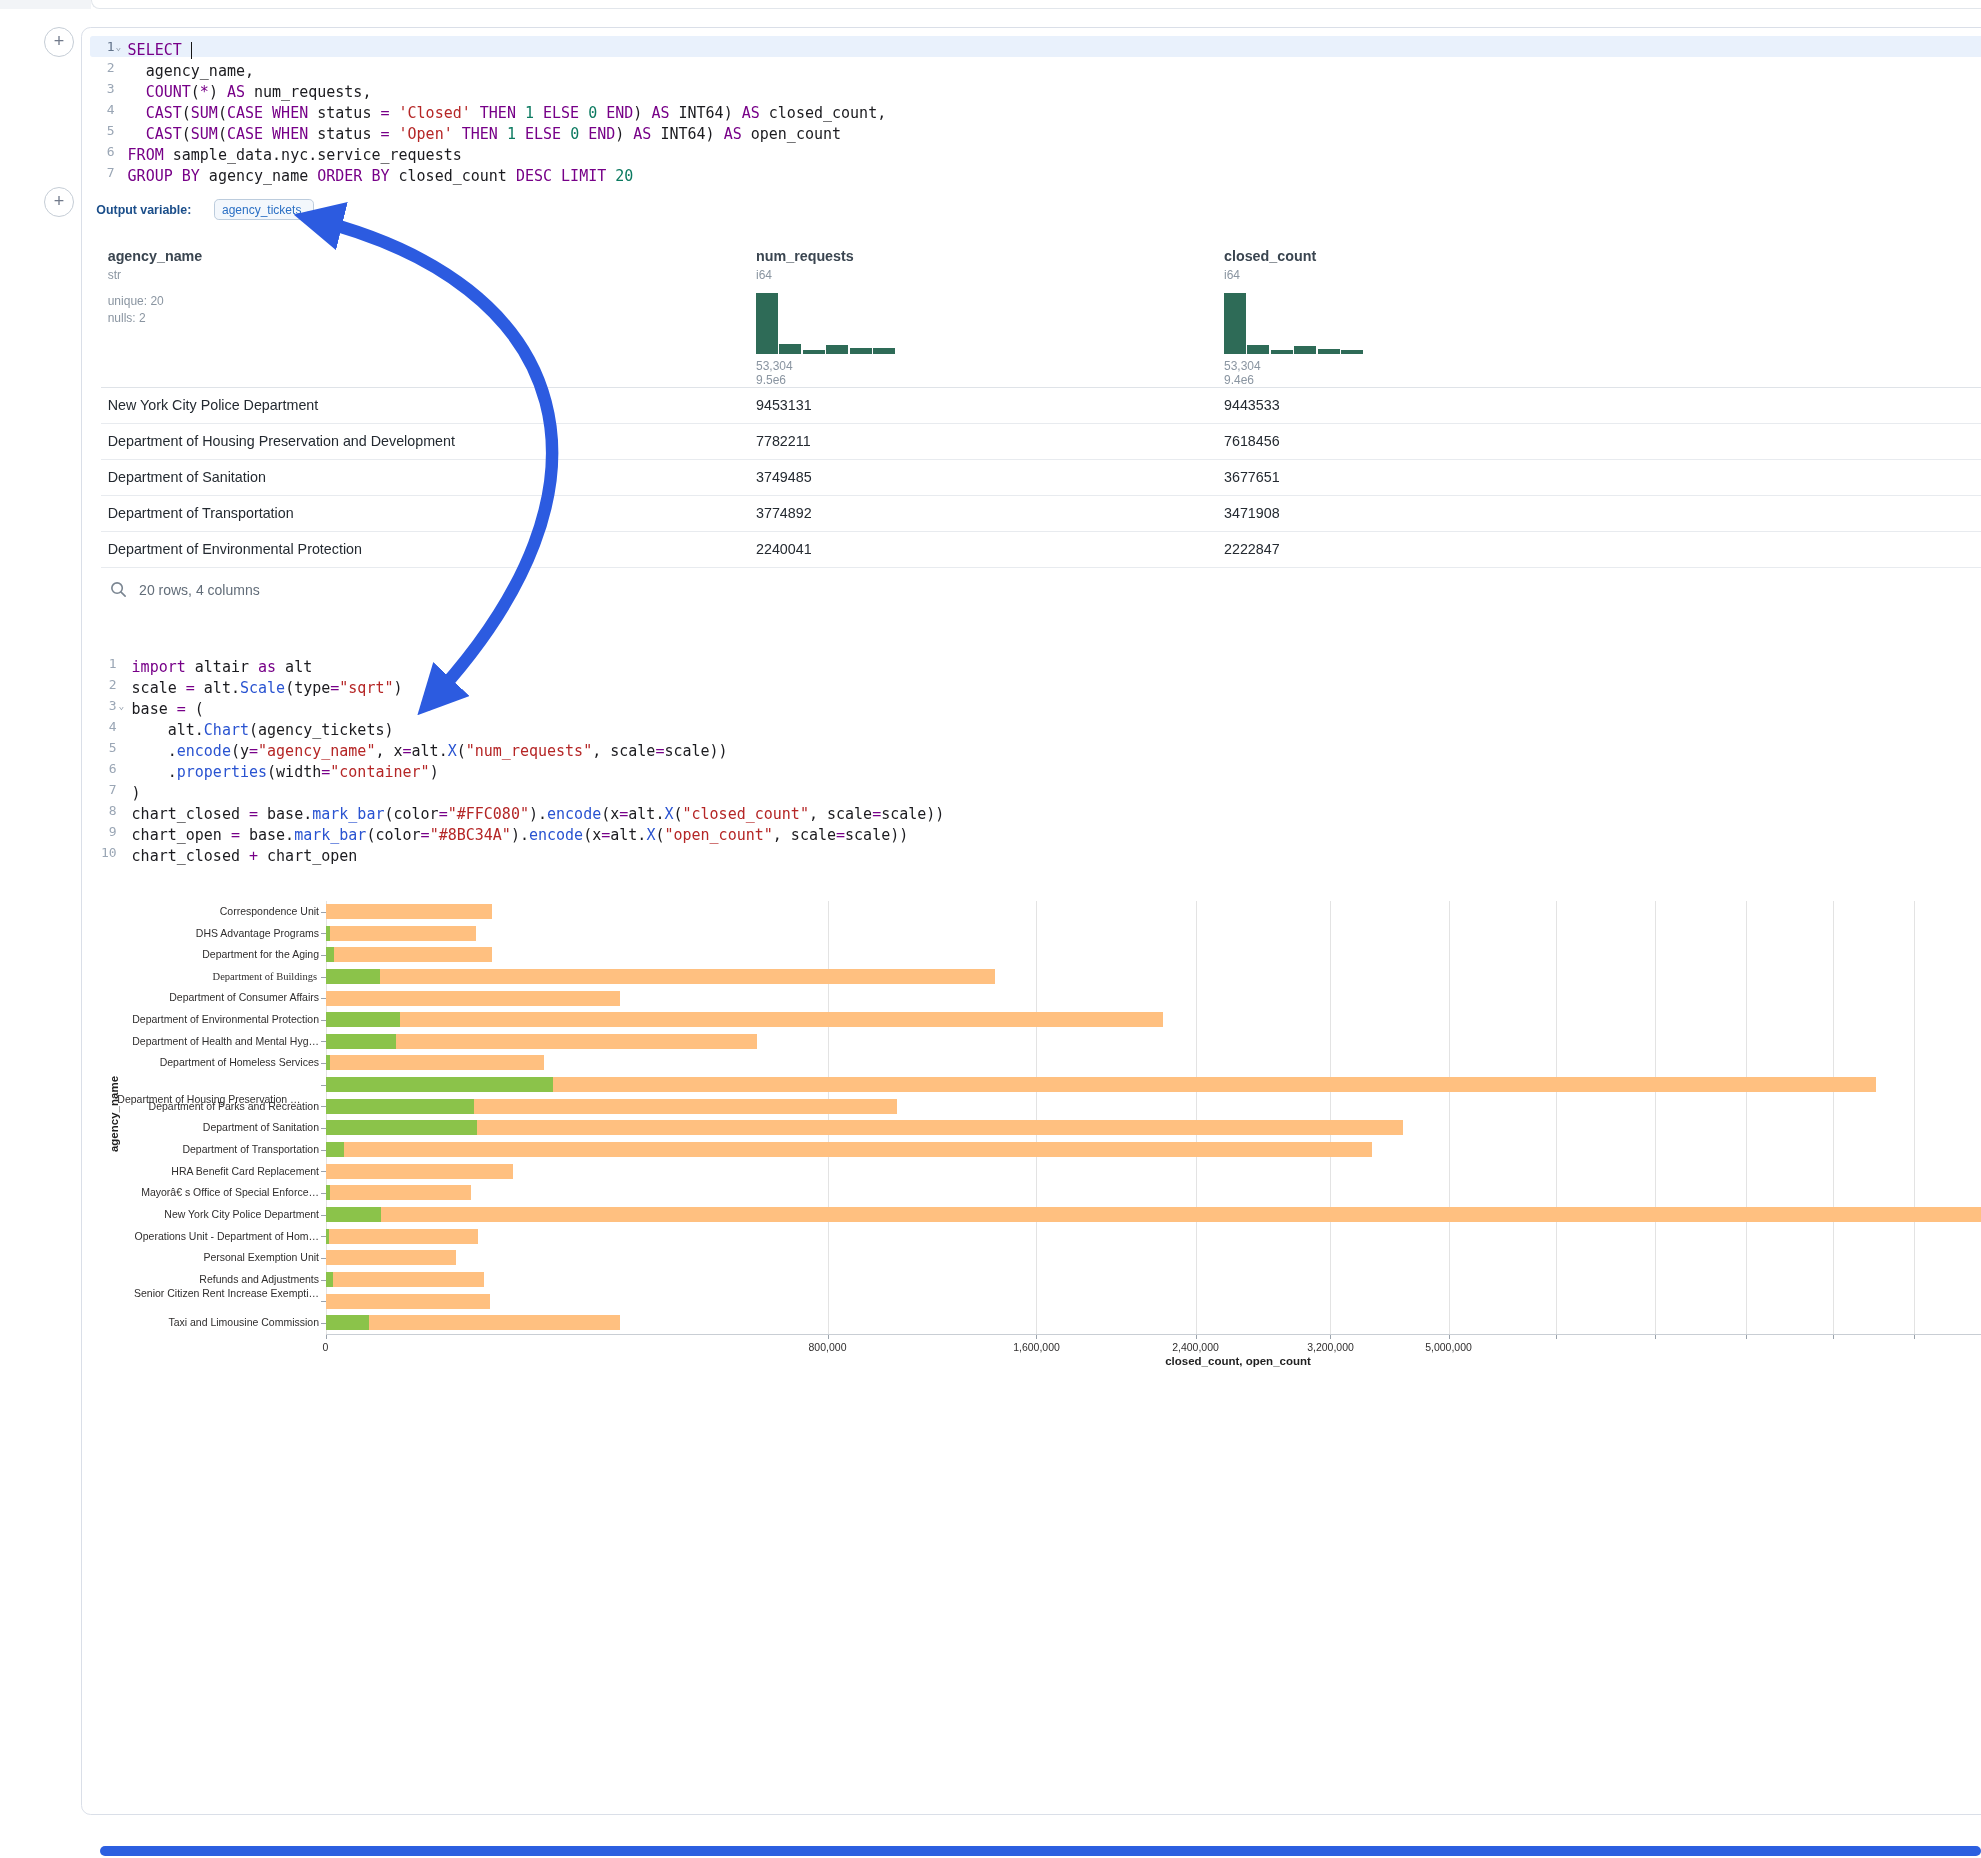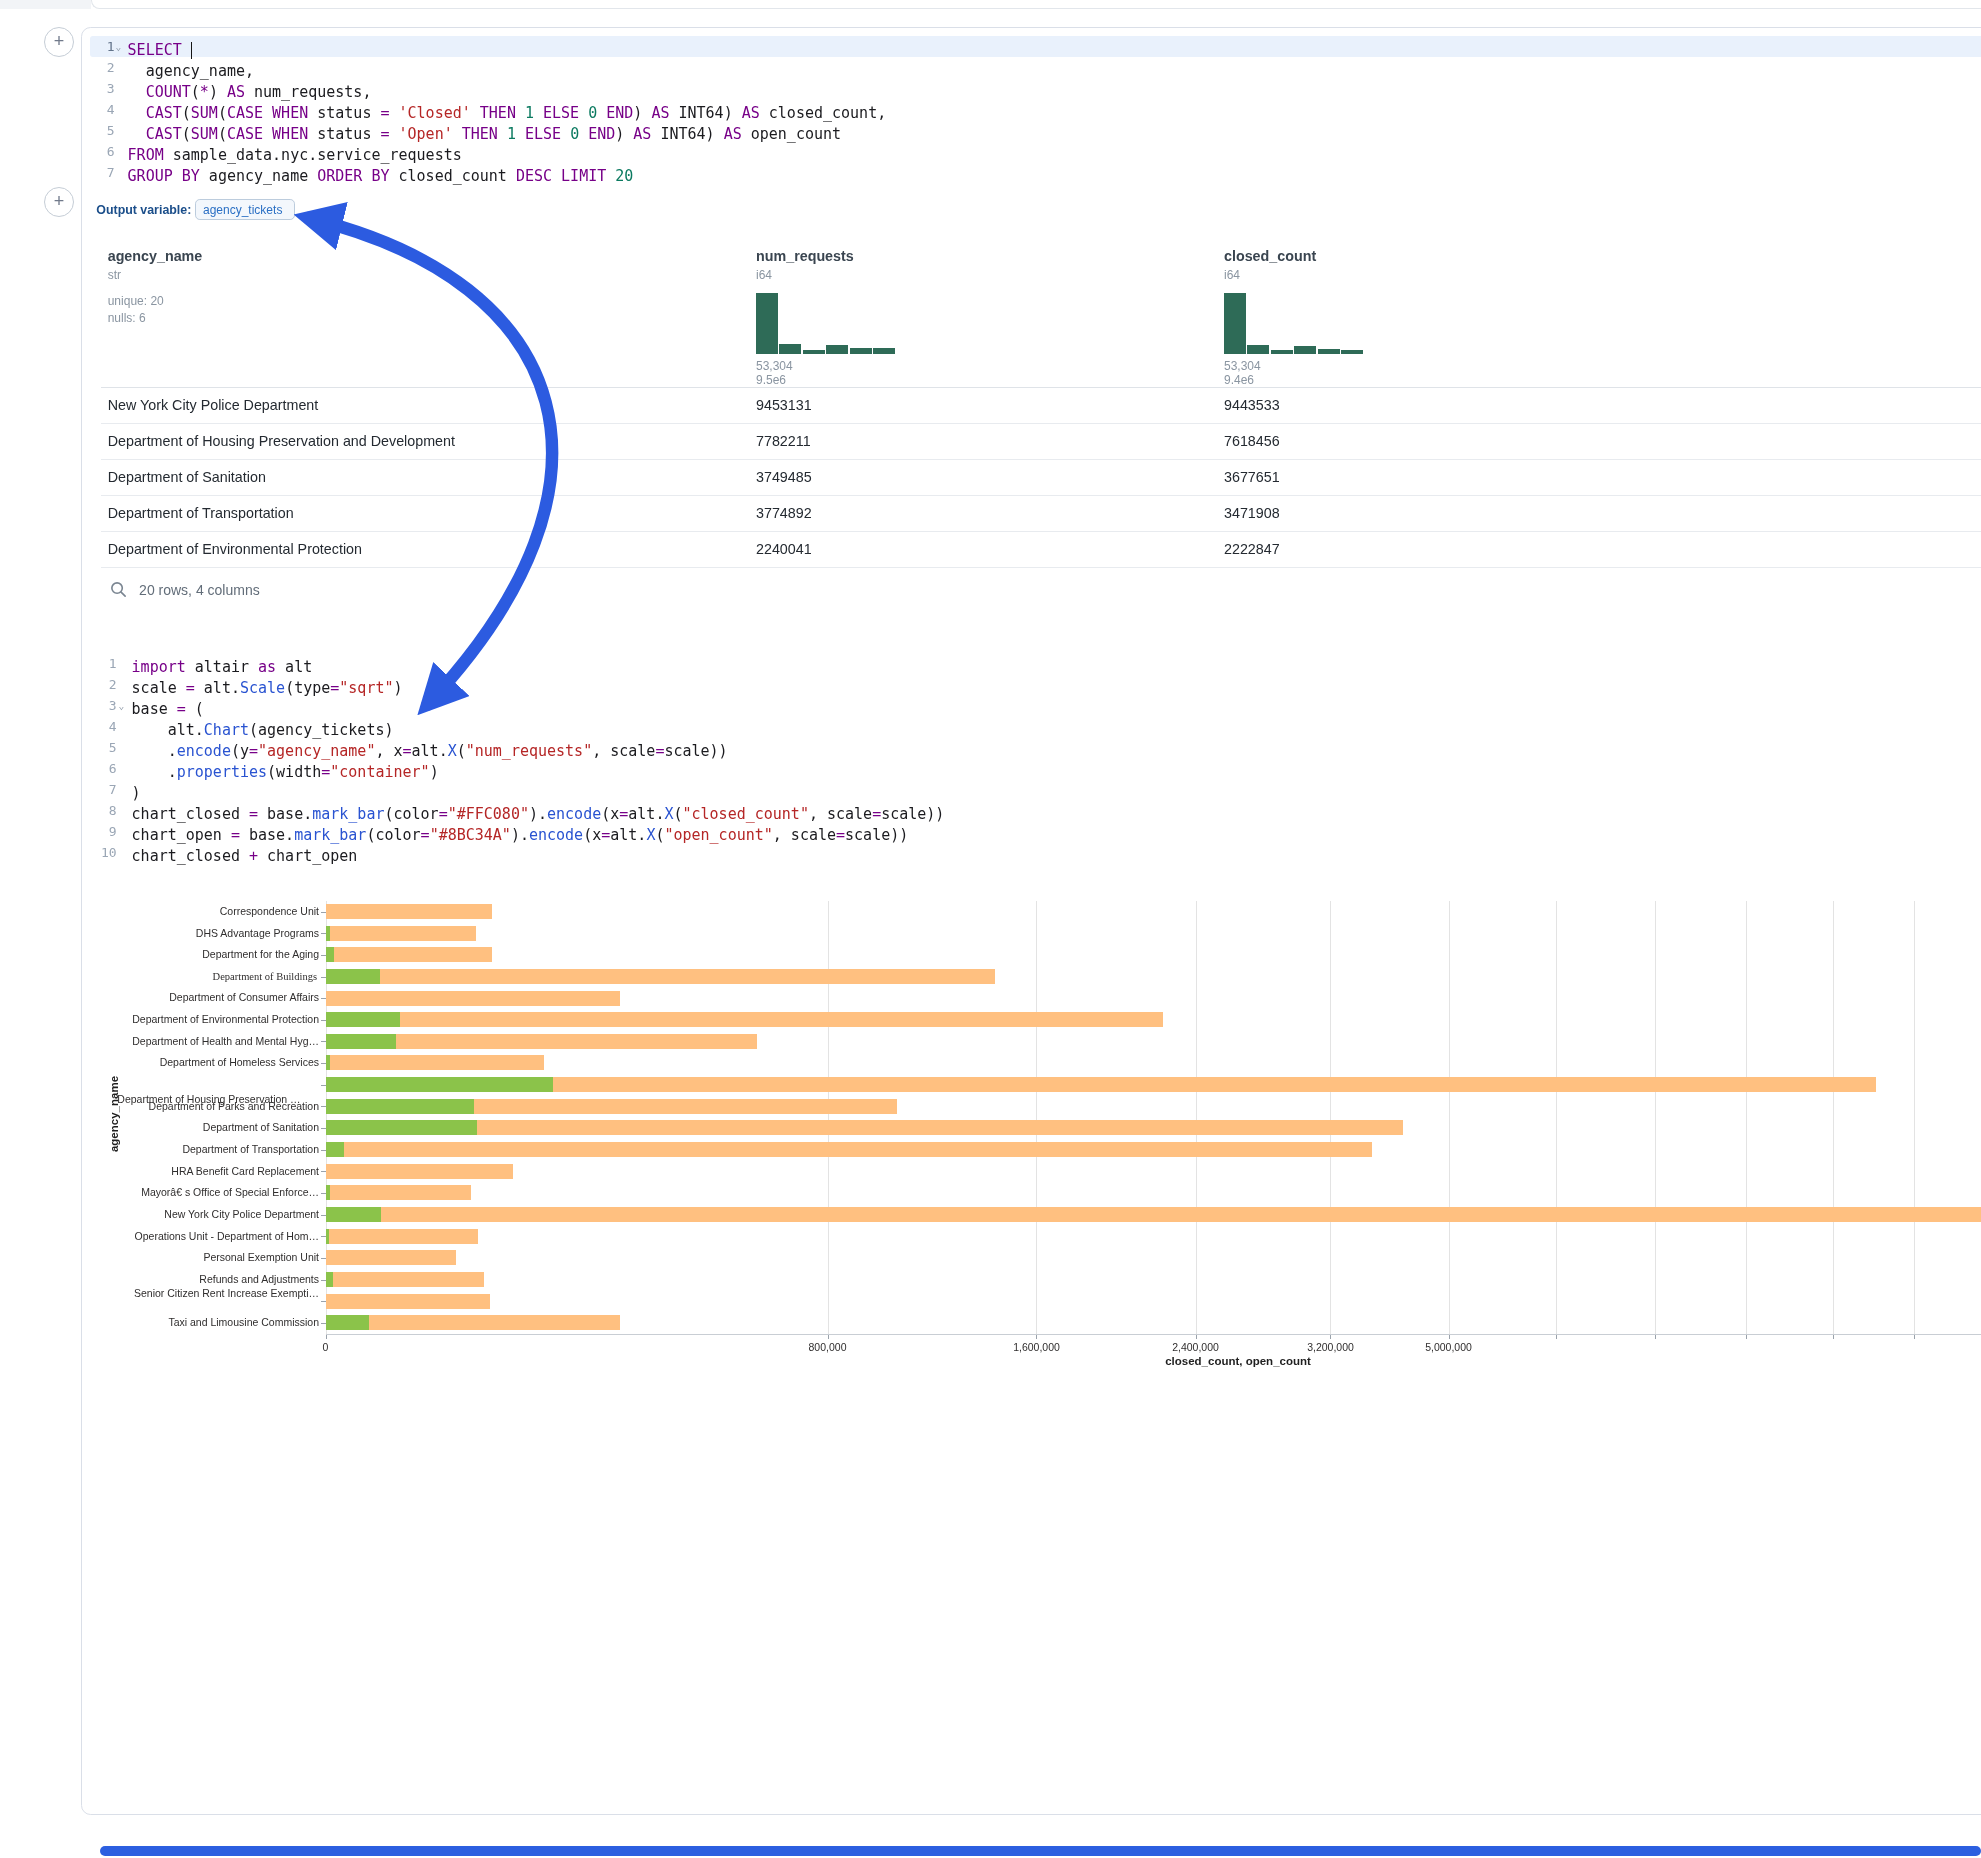--- a/index.html
+++ b/index.html
@@ -31,21 +31,21 @@
   .code-line .fold{position:absolute;left:26px;top:0;color:#8b98a6;font-size:9.6px;}
   .code-line .code{position:absolute;left:38px;top:4px;}
   .editor.py .code-line .ln{width:27px;}
   .editor.py .code-line .fold{left:29px;}
   .editor.py .code-line .code{left:42px;}
   .t-k{color:#770088;}  .t-s{color:#b52626;margin-top:42px;}  .t-n{color:#0b7a60;}
   .t-f{color:#2953d1;}  .t-p{color:#1b1b1f;}
   .caret{display:inline-block;width:1.4px;height:17px;background:#151515;vertical-align:text-bottom;}
 
   
-  .outvar-row{position:absolute;left:14.3px;top:168px;height:27px;display:flex;align-items:center;gap:4px;}
+  .outvar-row{position:absolute;left:14.3px;top:168px;height:27px;display:flex;align-items:center;gap:23px;}
   .outvar-label{font-size:12.4px;font-weight:bold;color:#1b4e8a;}
   .outvar-pill{width:84px;overflow:hidden;white-space:nowrap;font-size:12px;color:#2a6fc4;
     background:#f3f7fc;border:1px solid #bcccdd;border-radius:4.8px;padding:2.9px 6.7px;cursor:pointer;}
 
   
   .tbl{position:absolute;left:19px;top:212px;width:1888px;}
   .tbl-header{position:relative;height:147px;border-bottom:1px solid #dfe3e8;}
   .th{position:absolute;top:7.6px;width:440px;}
   .col-name{font-weight:bold;font-size:14.3px;color:#3a4550;margin-bottom:4.8px;}
   .col-type{font-size:12px;color:#8a95a1;margin-bottom:10.5px;}
@@ -107,21 +107,21 @@
       <span class="outvar-label">Output variable:</span>
       <span class="outvar-pill">agency_tickets</span>
     </div>
 
     <div class="tbl">
       <div class="tbl-header" id="tbl-header">
           <div class="th" style="left: 6.7px;">
             <div class="col-name">agency_name</div>
             <div class="col-type">str</div>
             <div class="col-meta">unique: 20</div>
-            <div class="col-meta">nulls: 6</div>
+            <div class="col-meta">nulls: 2</div>
           </div>
           <div class="th" style="left: 655px;">
             <div class="col-name">num_requests</div>
             <div class="col-type">i64</div>
             <div class="hist-bars">
               <div style="height: 61px; background: rgb(46, 107, 87);"></div>
               <div style="height: 10.4px; background: rgb(46, 107, 87);"></div>
               <div style="height: 3.7px; background: rgb(46, 107, 87);"></div>
               <div style="height: 9.2px; background: rgb(46, 107, 87);"></div>
               <div style="height: 5.5px; background: rgb(46, 107, 87);"></div>

